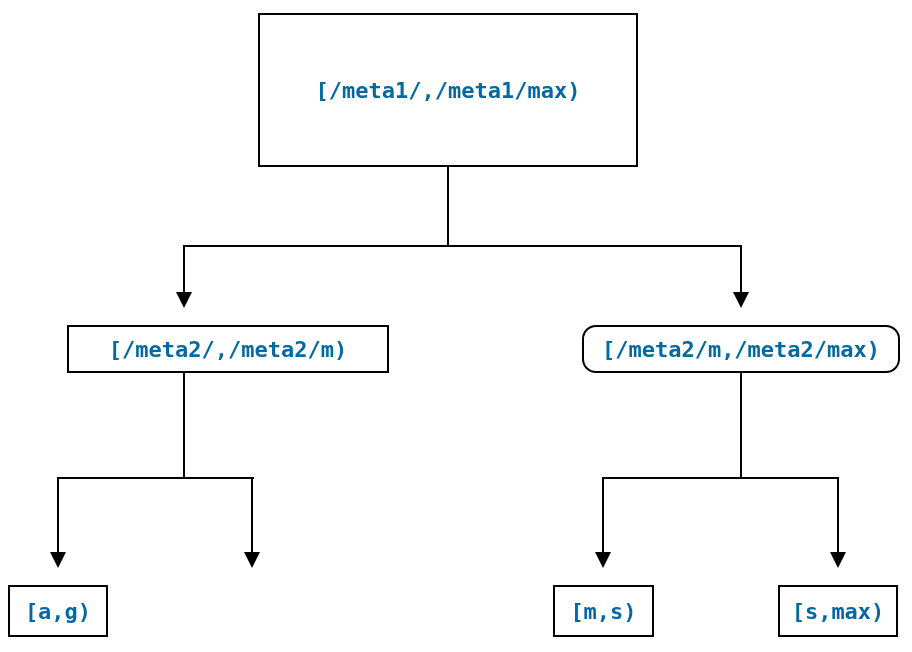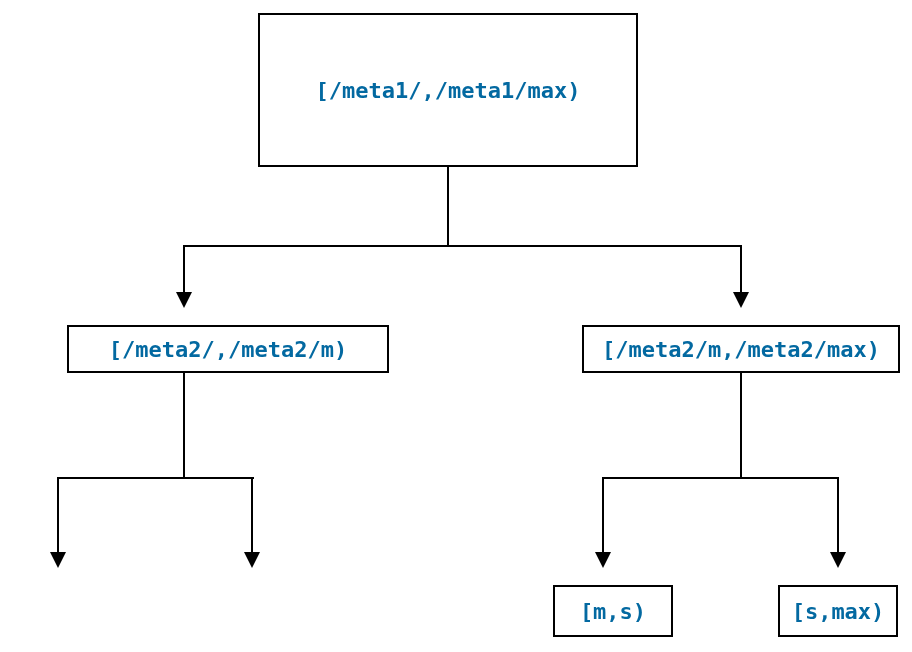--- a/index.html
+++ b/index.html
@@ -33,24 +33,24 @@
     width: 0;
     height: 0;
     border-left: 8px solid transparent;
     border-right: 8px solid transparent;
     border-top: 16px solid #000000;
   }
 
   
   #node-root { left: 258px; top: 13px;  width: 380px; height: 154px; }
   #node-l    { left: 23px;  top: 325px; width: 322px; height: 48px; margin-left: 44px; }
-  #node-r    { left: 582px; top: 325px; width: 318px; height: 48px; }
+  #node-r    { left: 582px; top: 325px; width: 318px; height: 48px; border-radius: 14px; }
   #leaf-1    { left: 8px;   top: 585px; width: 100px; height: 52px; }
   #leaf-2    { left: 202px; top: 585px; width: 100px; height: 52px; }
-  #leaf-3    { left: 553px; top: 585px; width: 120px; height: 52px; }
+  #leaf-3    { left: 553px; top: 585px; width: 101px; height: 52px; }
   #leaf-4    { left: 778px; top: 585px; width: 120px; height: 52px; }
 
   
   #root-stem { left: 447px; top: 167px; width: 2px;   height: 80px; }
   #h1        { left: 183px; top: 245px; width: 559px; height: 2px; }
   #d1-left   { left: 183px; top: 245px; width: 2px;   height: 47px; }
   #d1-right  { left: 740px; top: 245px; width: 2px;   height: 47px; }
   #a1-left   { left: 176px; top: 292px; }
   #a1-right  { left: 733px; top: 292px; }
 
@@ -80,20 +80,23 @@
   </div>
 
   <div class="node" id="node-l">
     <span>[/meta2/,/meta2/m)</span>
   </div>
 
   <div class="node" id="node-r">
     <span>[/meta2/m,/meta2/max)</span>
   </div>
 
+  <div class="node" id="leaf-1">
+    <span>[a,g)</span>
+  </div>
 
 
   <div class="node" id="leaf-3">
     <span>[m,s)</span>
   </div>
 
   <div class="node" id="leaf-4">
     <span>[s,max)</span>
   </div>
 

